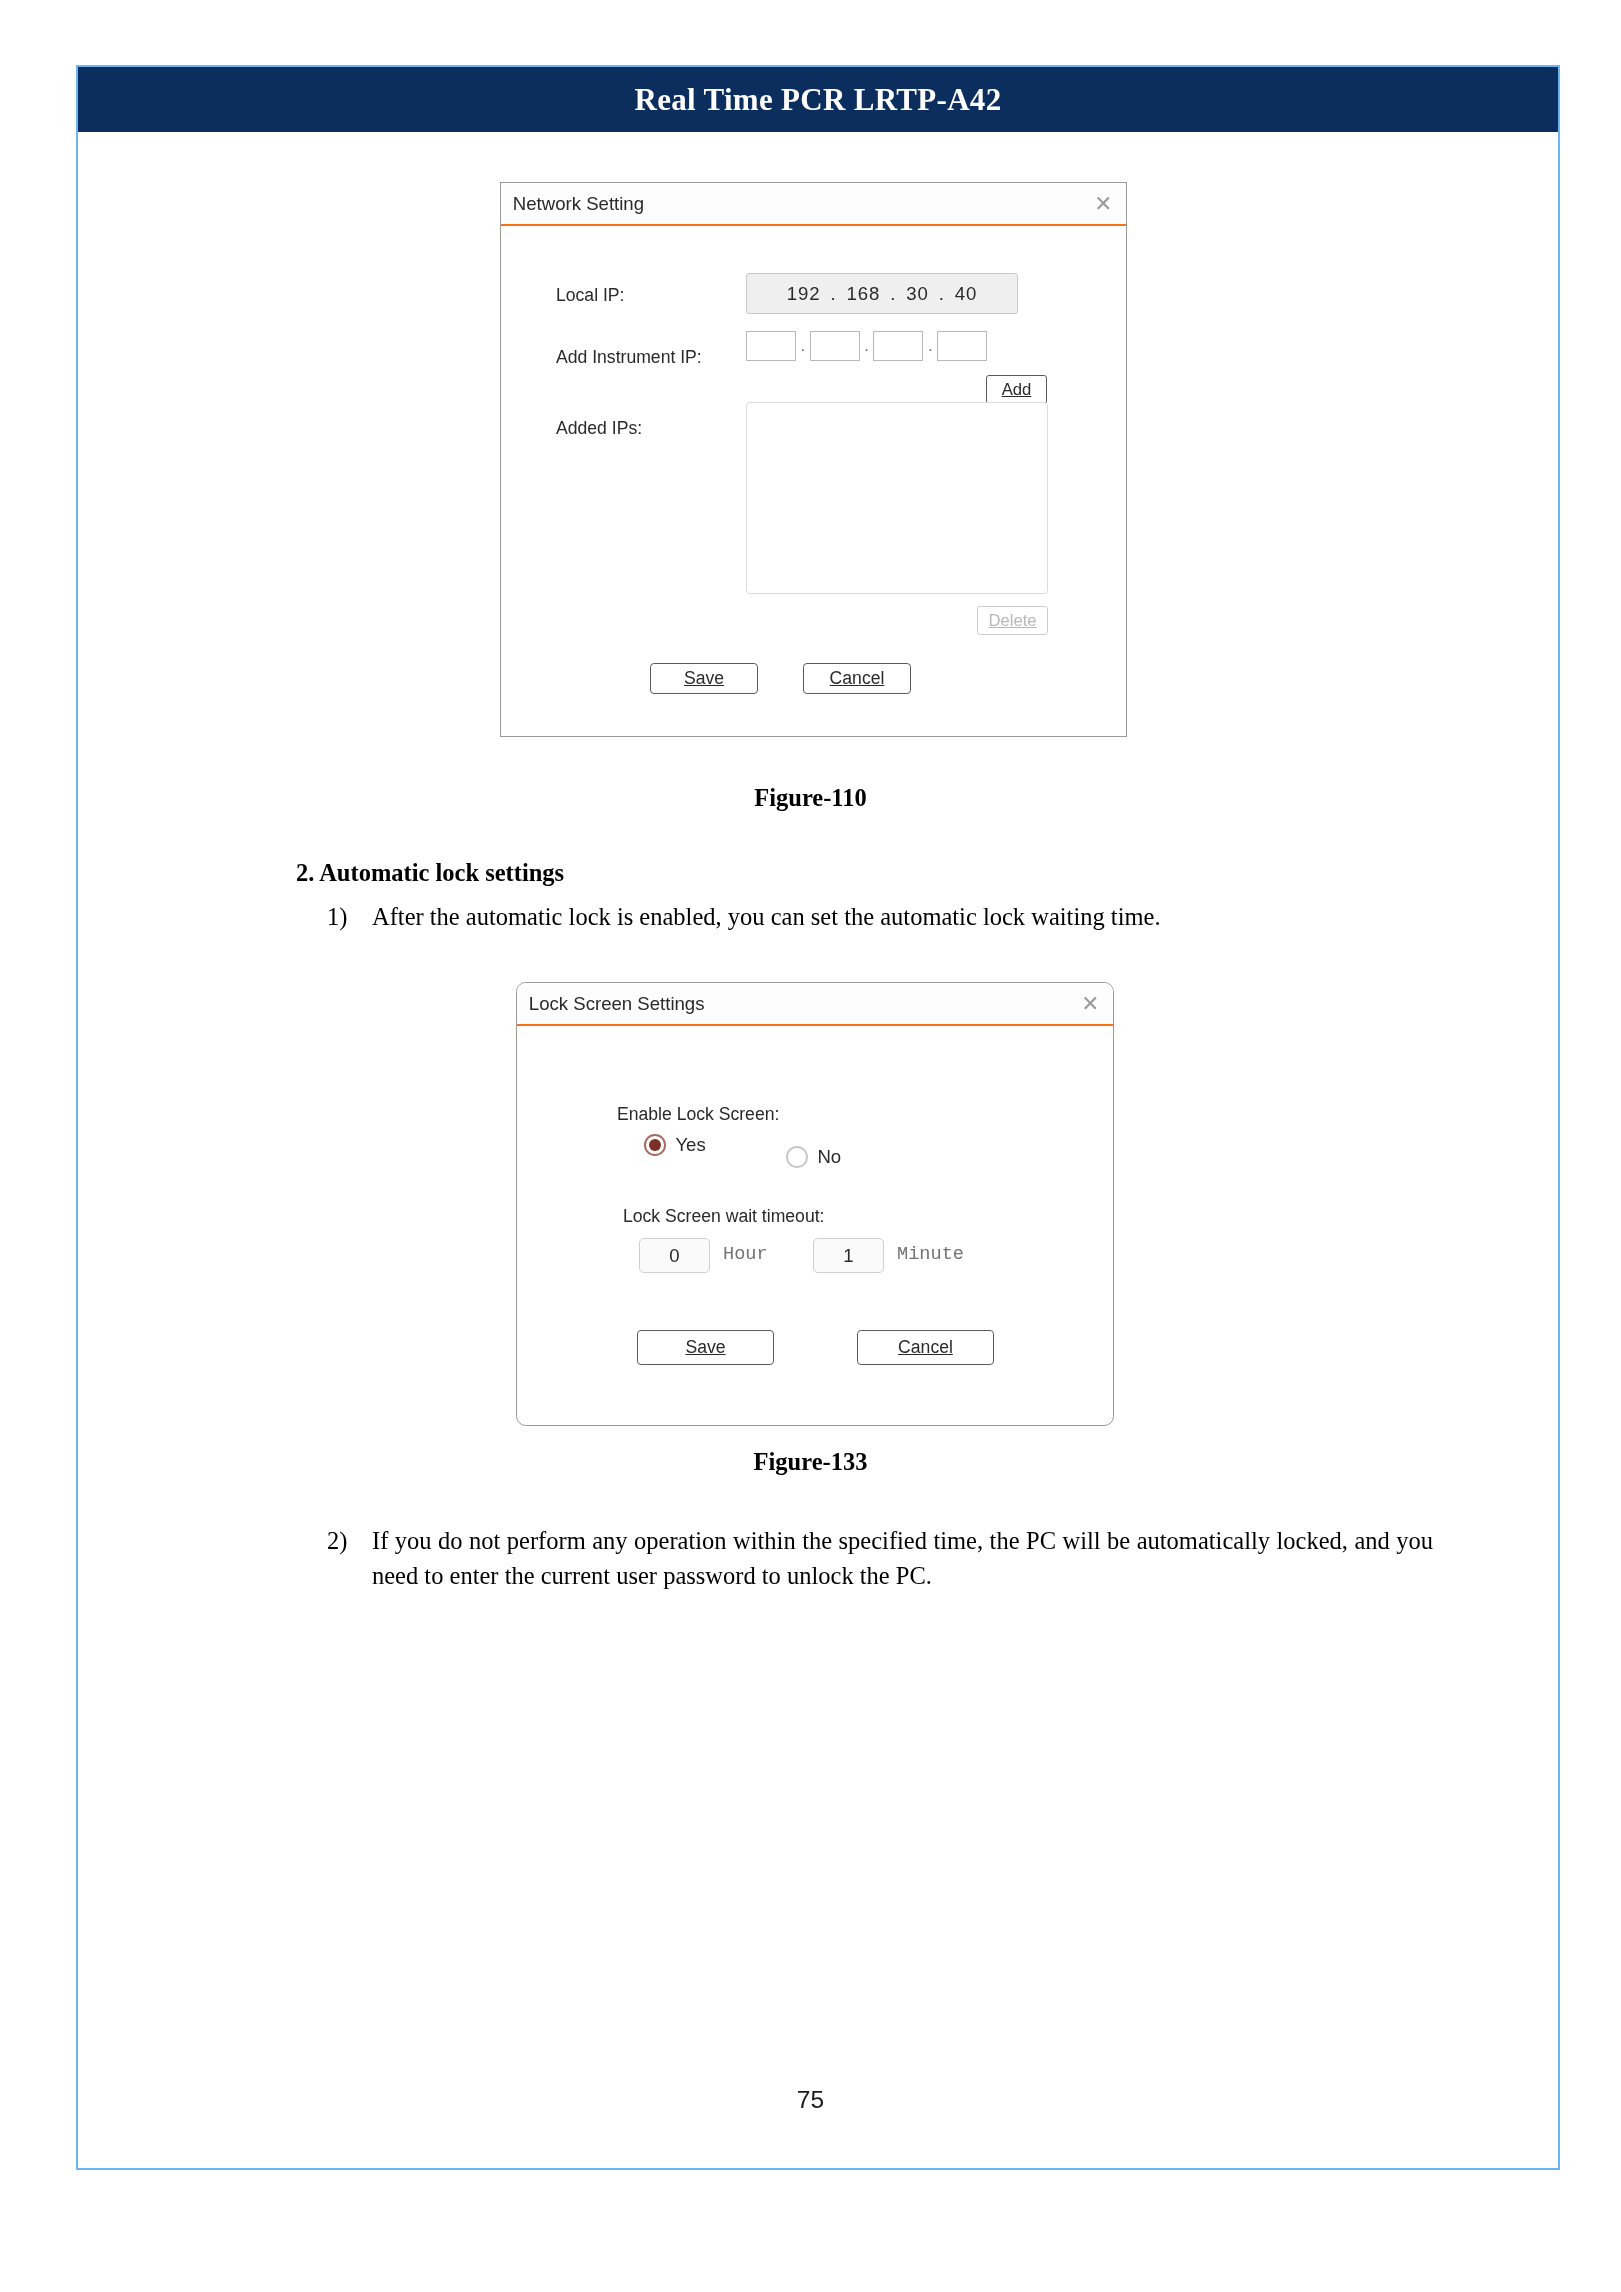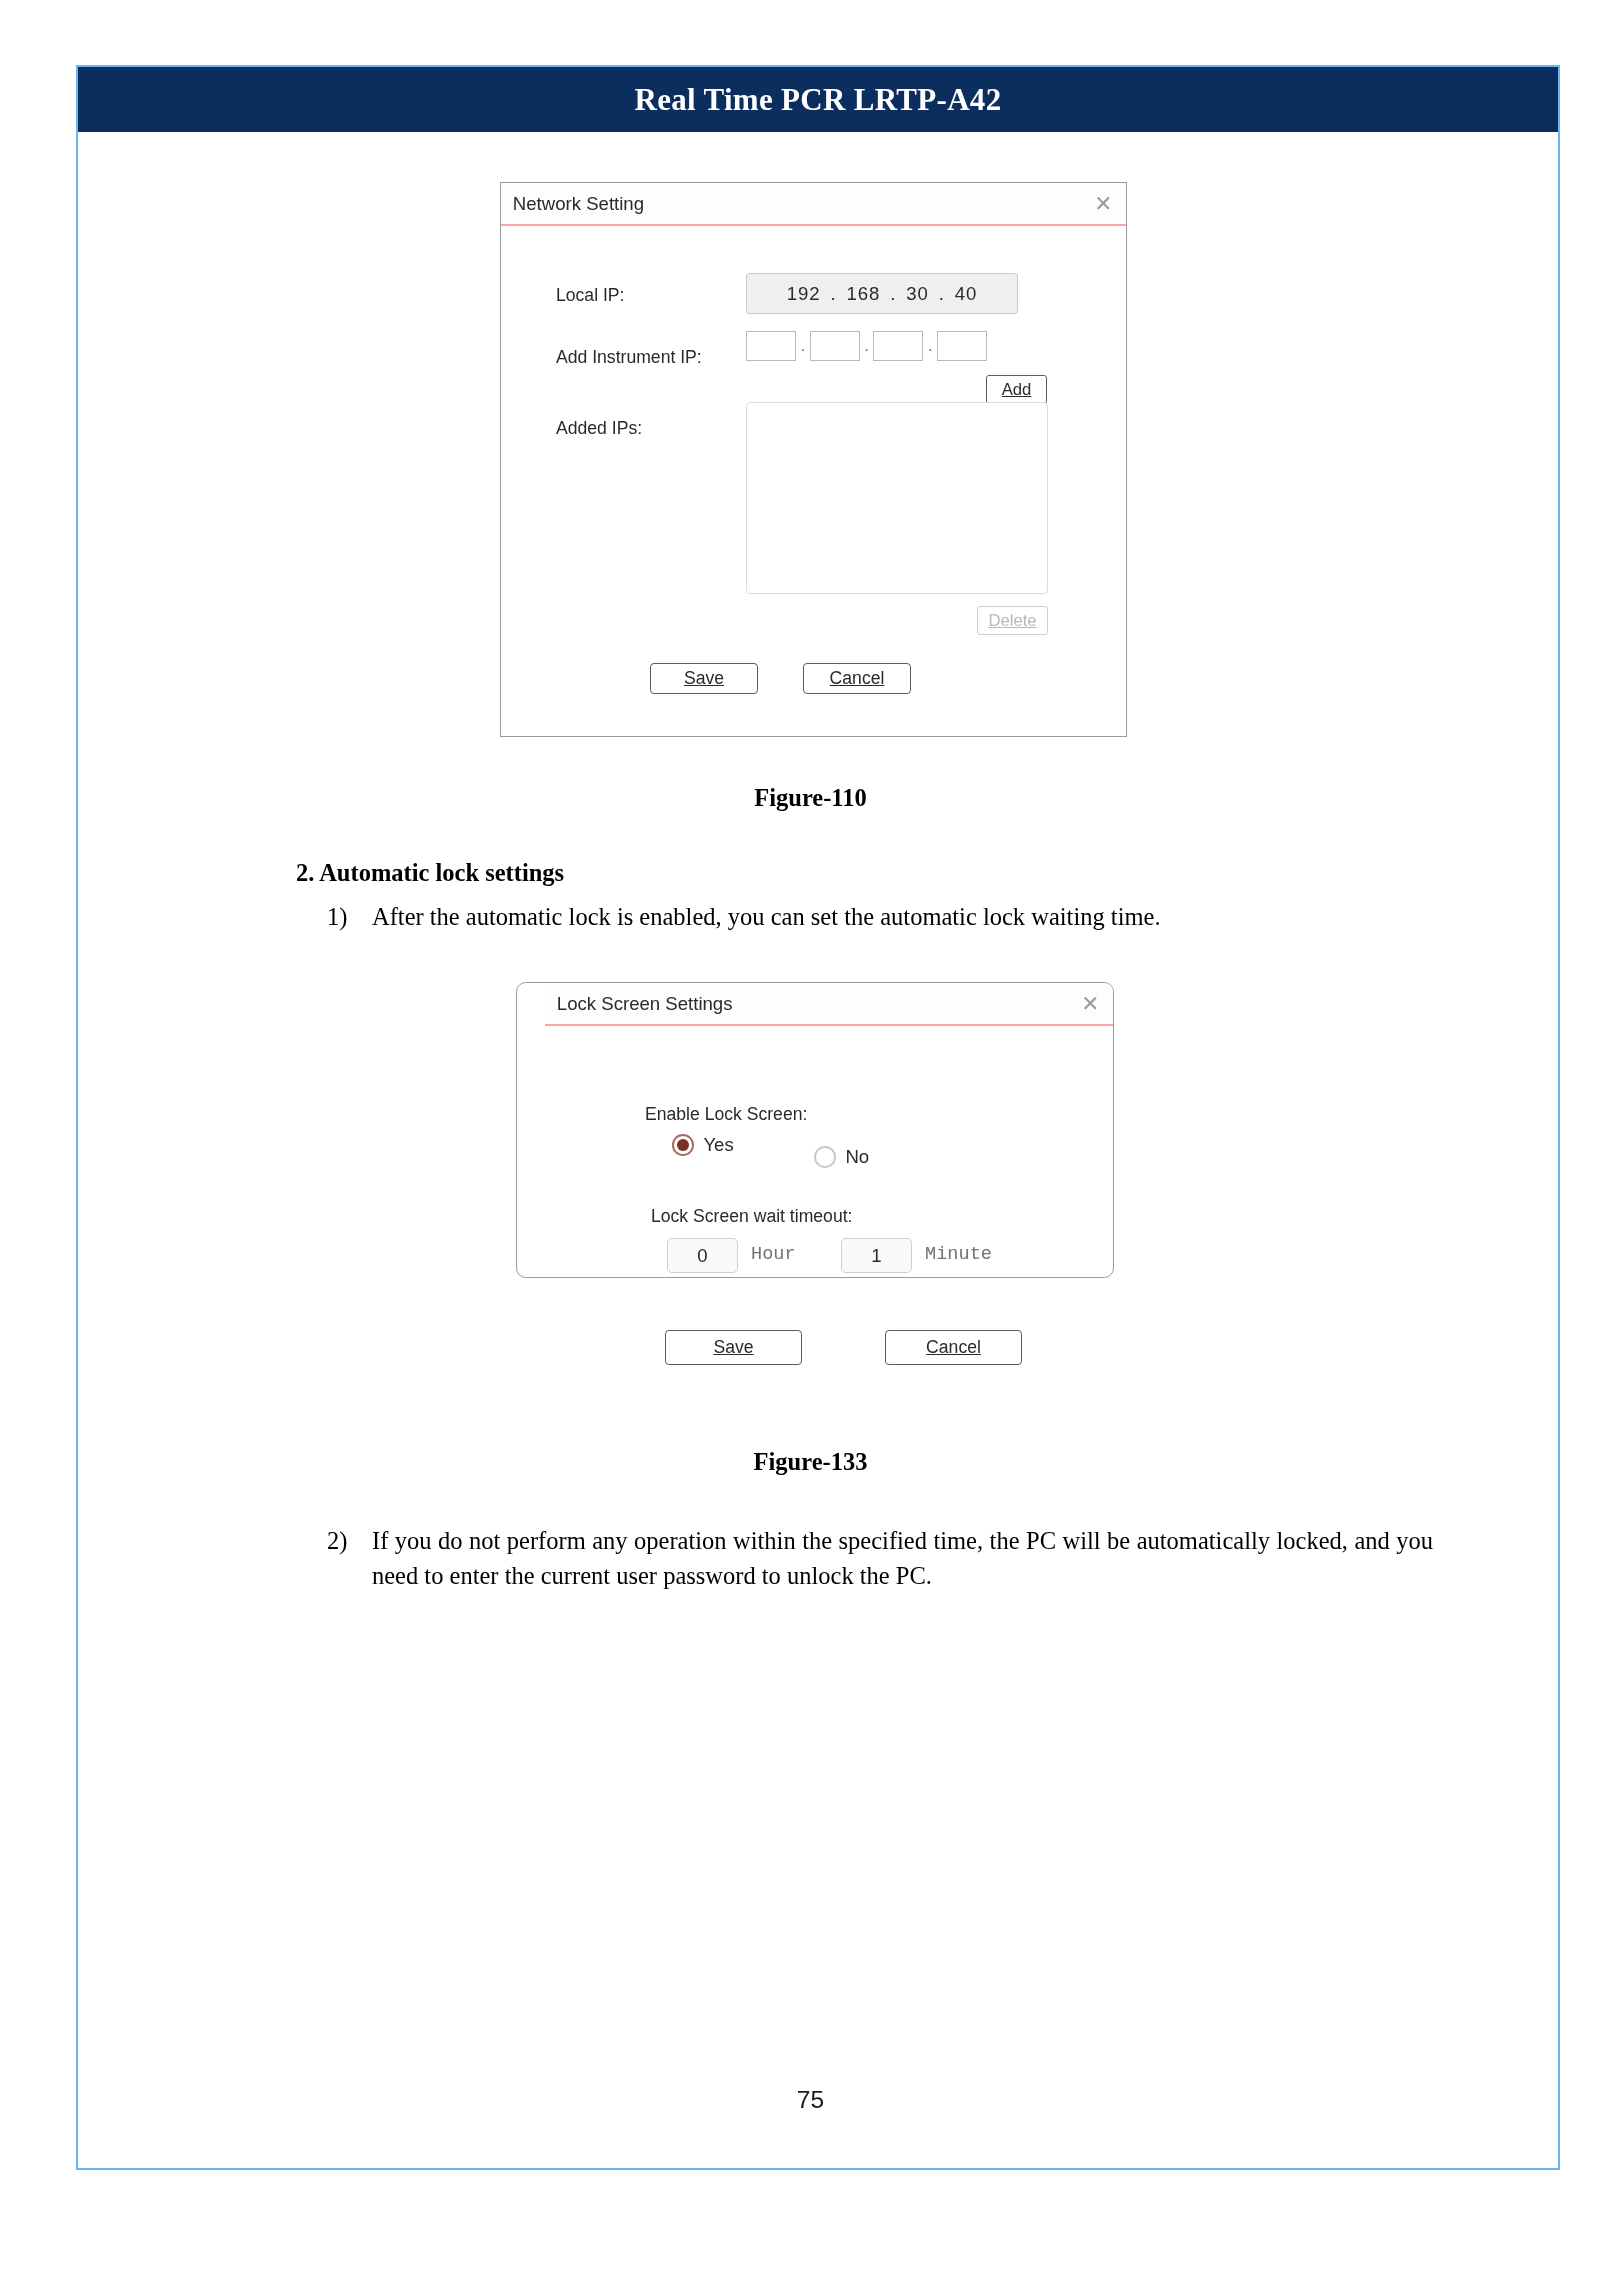--- a/index.html
+++ b/index.html
@@ -52,21 +52,21 @@
   .dialog {
     position: absolute;
     background: #ffffff;
     border: 1px solid #9a9a9a;
     box-sizing: border-box;
   }
   .dialog-titlebar {
     position: relative;
     height: 43px;
     background: #fdfdfd;
-    border-bottom: 2px solid #fca5a5;
+    border-bottom: 2px solid #f97316;
     display: flex;
     align-items: center;
     box-sizing: border-box;
   }
   .dialog-title {
     font-family: "Liberation Sans", sans-serif;
     font-size: 18.6px;
     color: #2a2a2a;
     padding-left: 11.8px;
   }
@@ -315,21 +315,21 @@
 
 <div class="fig-caption" style="top:784px; left:0;">Figure-110</div>
 
 <div class="section-heading" style="left:296px; top:859px;">2. Automatic lock settings</div>
 
 <div class="numbered-item" style="left:327px; top:900px; width:1106px;">
   <div class="numbered-marker">1)</div>
   <div class="numbered-text">After the automatic lock is enabled, you can set the automatic lock waiting time.</div>
 </div>
 
-<div class="dialog" style="left:516px; top:982px; width:598px; height:296px; border-radius:9.8px;padding-left:28px;">
+<div class="dialog" style="left:516px; top:982px; width:598px; height:444px; border-radius:9.8px;">
   <div class="dialog-titlebar" style="border-top-left-radius:8.8px; border-top-right-radius:8.8px;">
     <div class="dialog-title">Lock Screen Settings</div>
     <div class="dialog-close">✕</div>
   </div>
   <div class="dialog-body">
 
     <div class="field-label" style="left:100px; top:78px;">Enable Lock Screen:</div>
 
     <div class="radio-item" style="left:127px; top:108px;">
       <span class="radio-outer checked">

